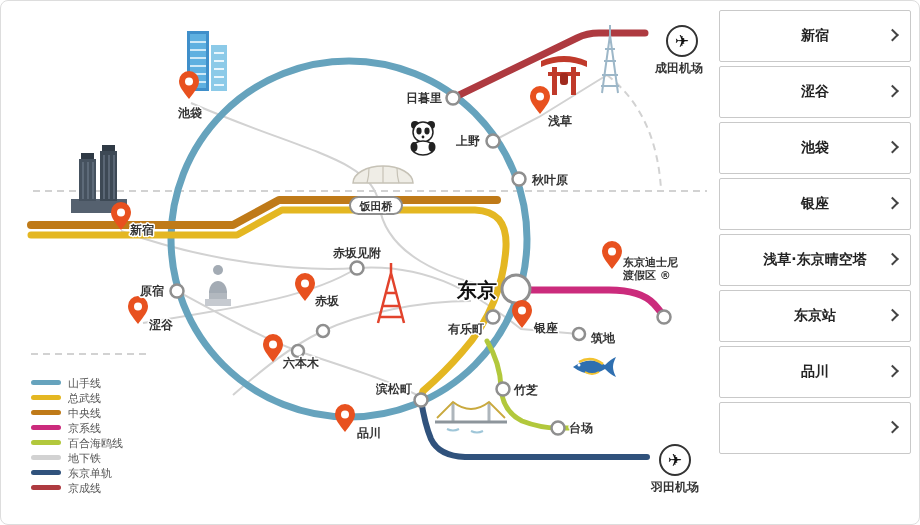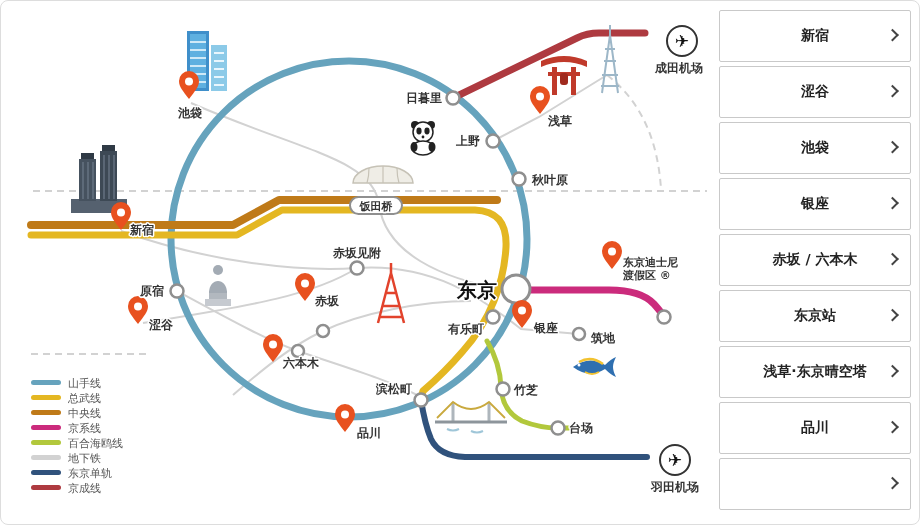--- a/index.html
+++ b/index.html
@@ -214,32 +214,28 @@
     </button>
     <button class="nav-btn">
       <span>池袋</span>
       <span class="chevron"></span>
     </button>
     <button class="nav-btn">
       <span>银座</span>
       <span class="chevron"></span>
     </button>
     <button class="nav-btn">
-      <span>赤坂 / 六本木</span>
+      <span>浅草·东京晴空塔</span>
       <span class="chevron"></span>
     </button>
     <button class="nav-btn">
       <span>东京站</span>
       <span class="chevron"></span>
     </button>
     <button class="nav-btn">
-      <span>浅草·东京晴空塔</span>
-      <span class="chevron"></span>
-    </button>
-    <button class="nav-btn">
       <span>品川</span>
       <span class="chevron"></span>
     </button>
     <button class="nav-btn">
       <span class="chevron"></span>
     </button>
   </div>
 
 </div>
 

